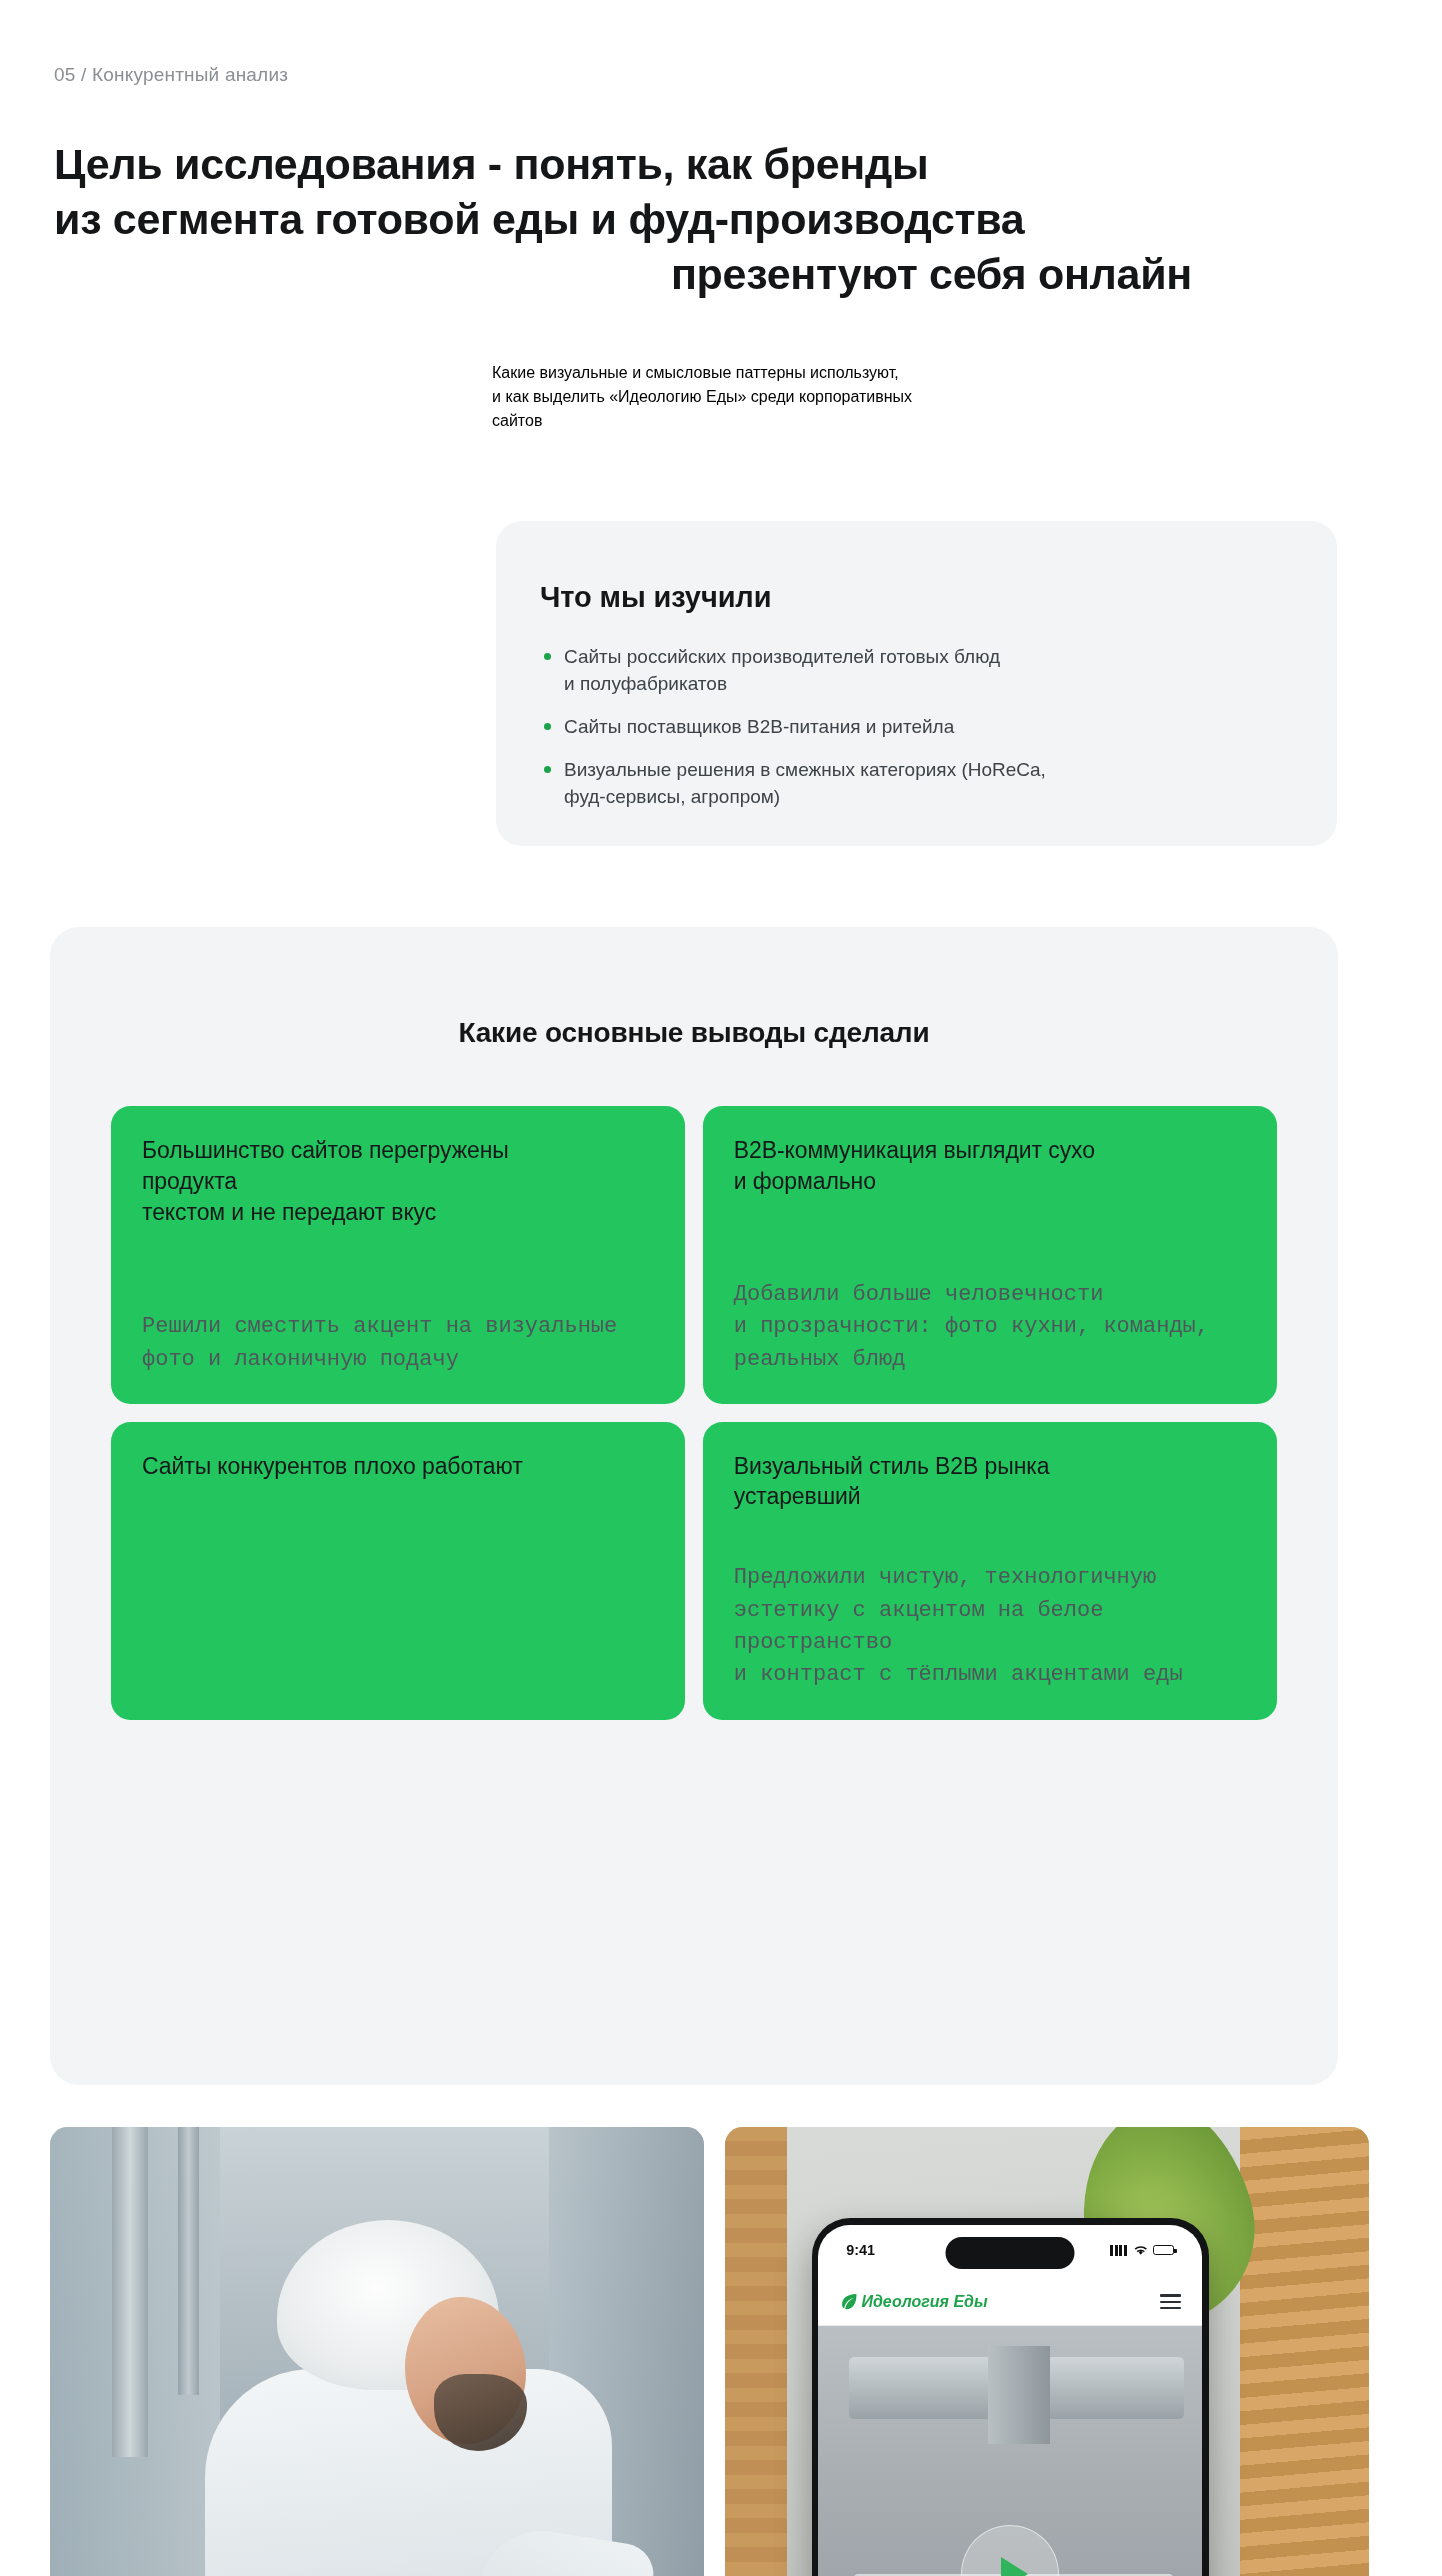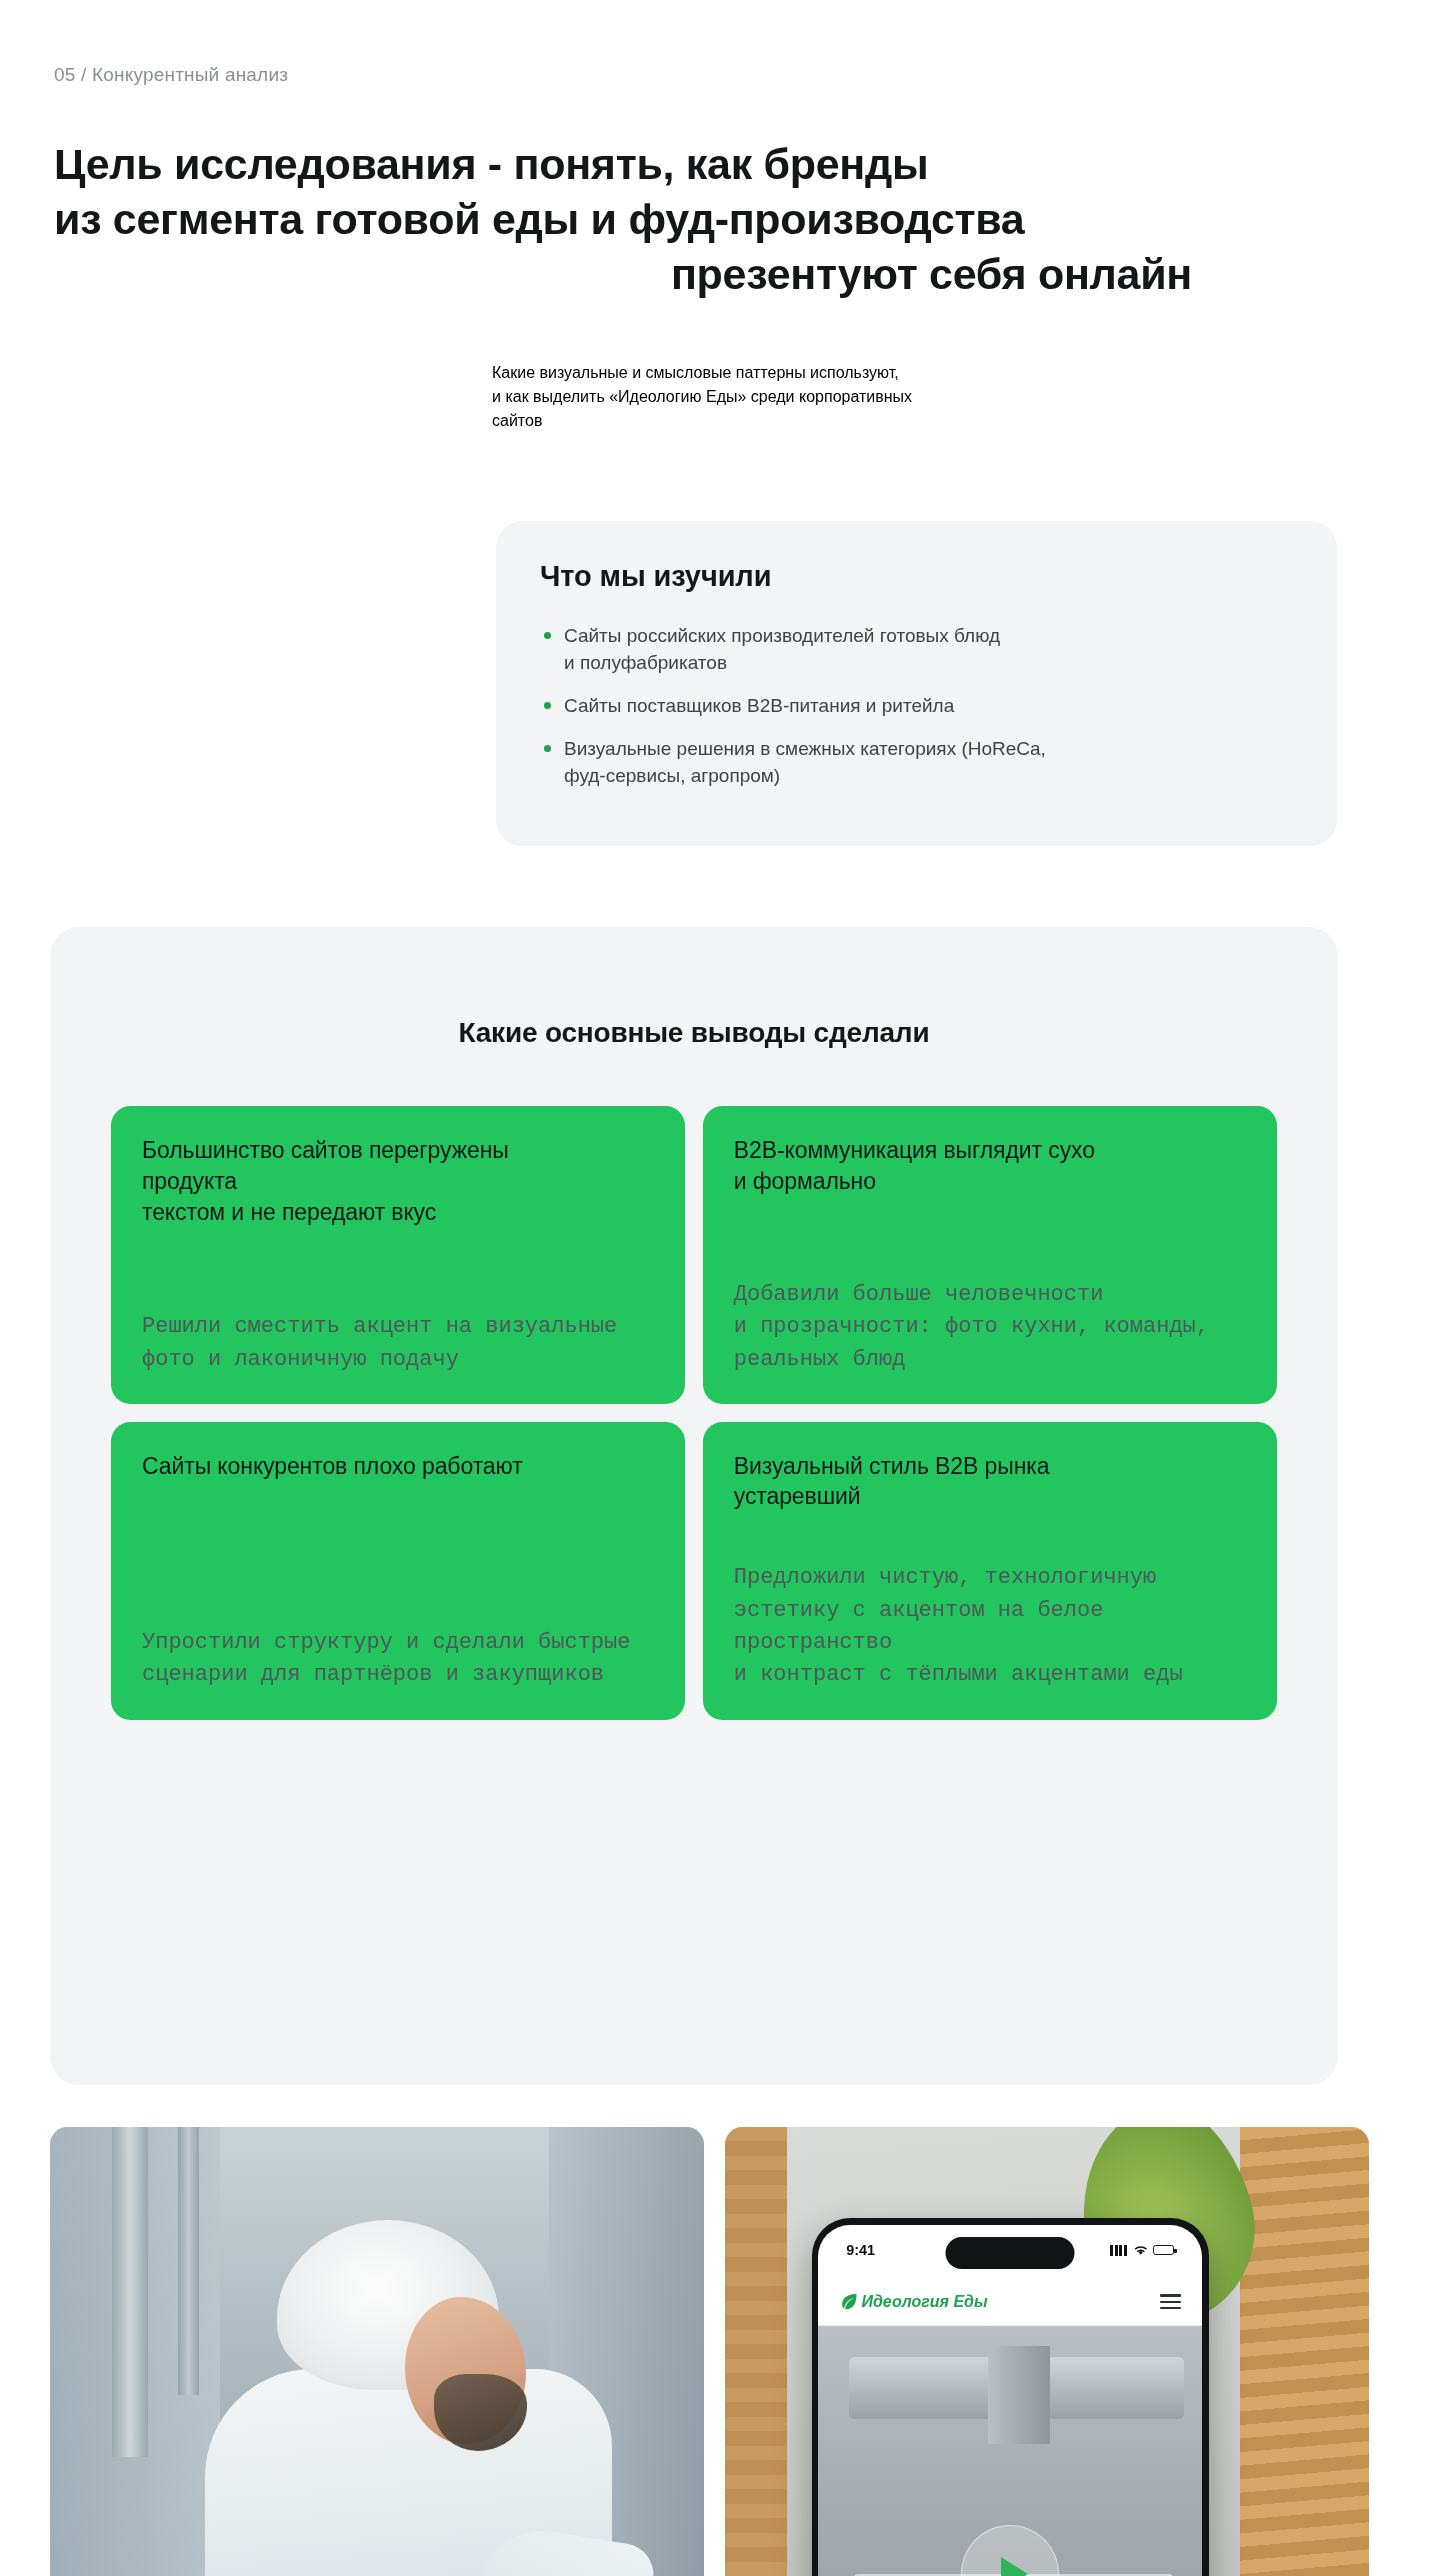--- a/index.html
+++ b/index.html
@@ -68,20 +68,21 @@
     background: #f2f4f5;
     border-radius: 26px;
     padding: 39px 44px 0 44px;
   }
   .studied-title {
     font-size: 29px;
     font-weight: 700;
     color: #141618;
     margin-bottom: 29px;
     letter-spacing: -0.1px;
+    margin-top: 21px;
   }
   .studied-list { list-style: none; }
   .studied-list li {
     position: relative;
     padding-left: 24px;
     font-size: 19px;
     line-height: 1.44;
     color: #3d4347;
     margin-bottom: 15.5px;
   }
@@ -385,24 +386,20 @@
           <span>Добавили больше человечности</span>
           <span>и прозрачности: фото кухни, команды,</span>
           <span>реальных блюд</span>
         </div>
       </article>
 
       <article class="concl-card">
         <div class="c-head">
           <span>Сайты конкурентов плохо работают</span>
         </div>
-        <div class="c-body">
-          <span>Упростили структуру и сделали быстрые</span>
-          <span>сценарии для партнёров и закупщиков</span>
-        </div>
       </article>
 
       <article class="concl-card">
         <div class="c-head">
           <span>Визуальный стиль B2B рынка</span>
           <span>устаревший</span>
         </div>
         <div class="c-body">
           <span>Предложили чистую, технологичную</span>
           <span>эстетику с акцентом на белое пространство</span>

